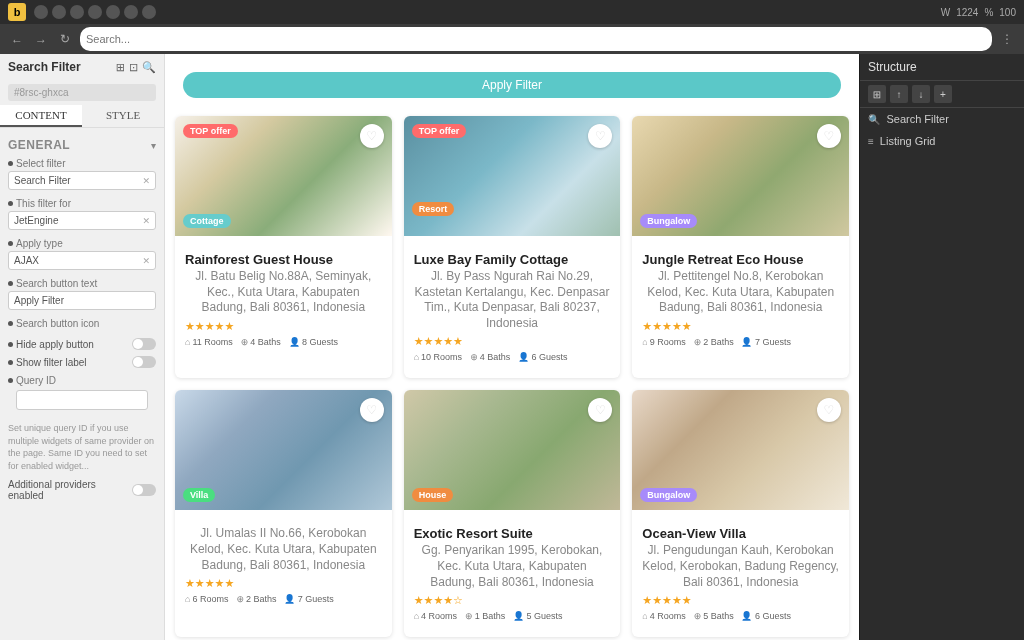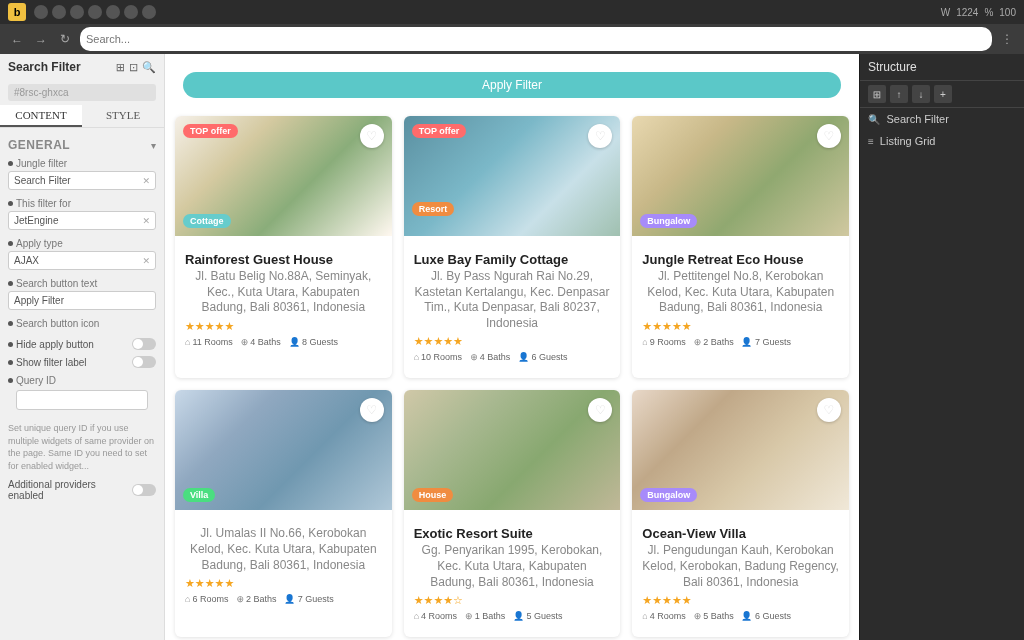--- a/index.html
+++ b/index.html
@@ -139,21 +139,21 @@
     </div>
 
     <div class="section-header">
       <span class="section-label">GENERAL</span>
       <span class="section-arrow">▾</span>
     </div>
 
     <div class="field-group">
       <div class="field-label">
         <span class="field-label-dot"></span>
-        <span>Jungle filter</span>
+        <span>Select filter</span>
       </div>
       <div class="field-input">
         <span>Search Filter</span>
         <span class="field-input-clear">✕</span>
       </div>
     </div>
 
     <div class="field-group">
       <div class="field-label">
         <span class="field-label-dot"></span>

